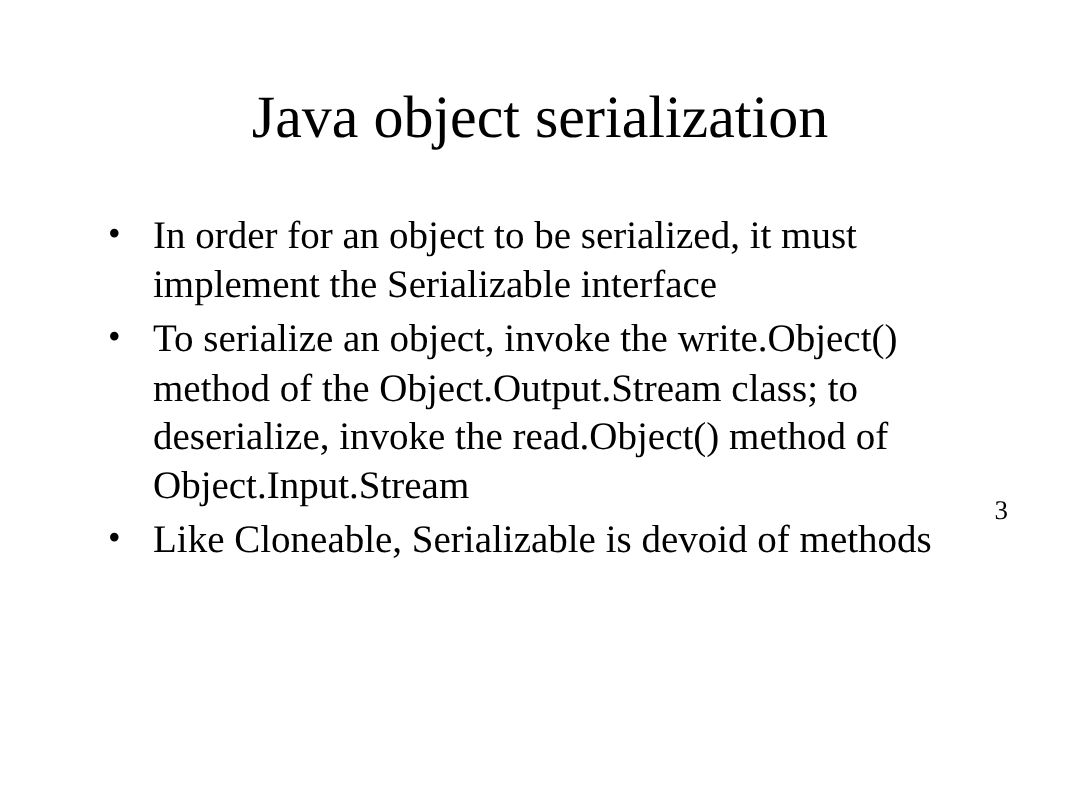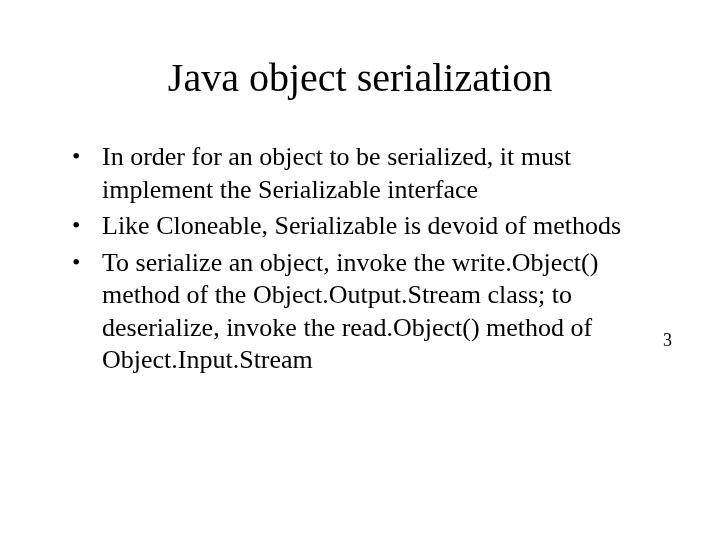--- a/index.html
+++ b/index.html
@@ -11,17 +11,17 @@
   .bullets li::before { content: "•"; position: absolute; left: 0; top: 0; font-size: 24px; }
   .page-num { position: absolute; right: 48px; bottom: 28px; font-size: 18px; }
 </style>
 </head>
 <body>
 
 <div class="slide">
   <h1 class="title">Java object serialization</h1>
   <ul class="bullets">
     <li>In order for an object to be serialized, it must implement the Serializable interface</li>
+    <li>To serialize an object, invoke the write.Object() method of the Object.Output.Stream class; to deserialize, invoke the read.Object() method of Object.Input.Stream</li>
     <li>Like Cloneable, Serializable is devoid of methods</li>
-    <li>To serialize an object, invoke the write.Object() method of the Object.Output.Stream class; to deserialize, invoke the read.Object() method of Object.Input.Stream</li>
   </ul>
   <div class="page-num">3</div>
 </div>
 
 </body></html>

